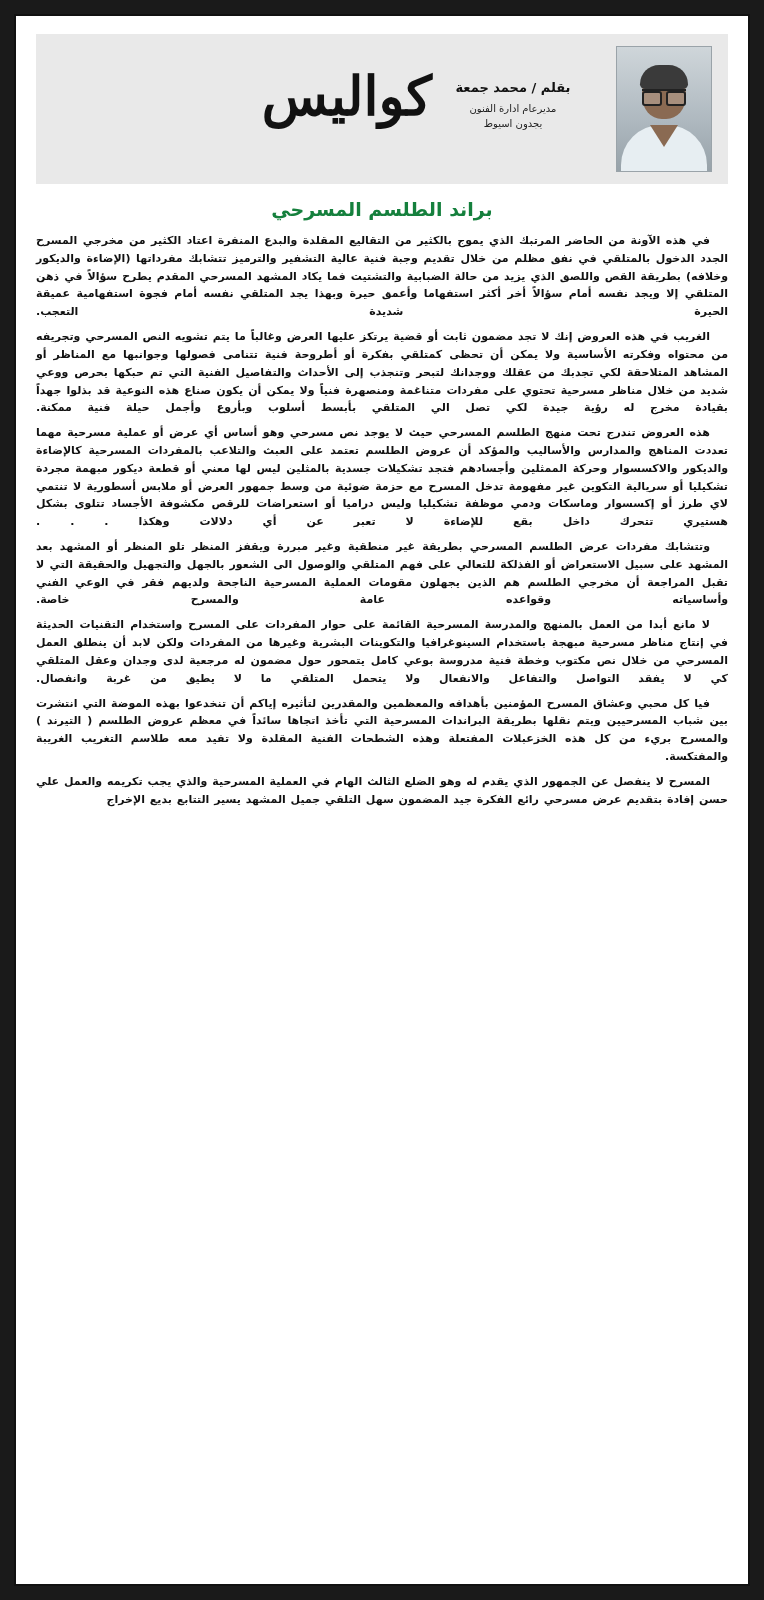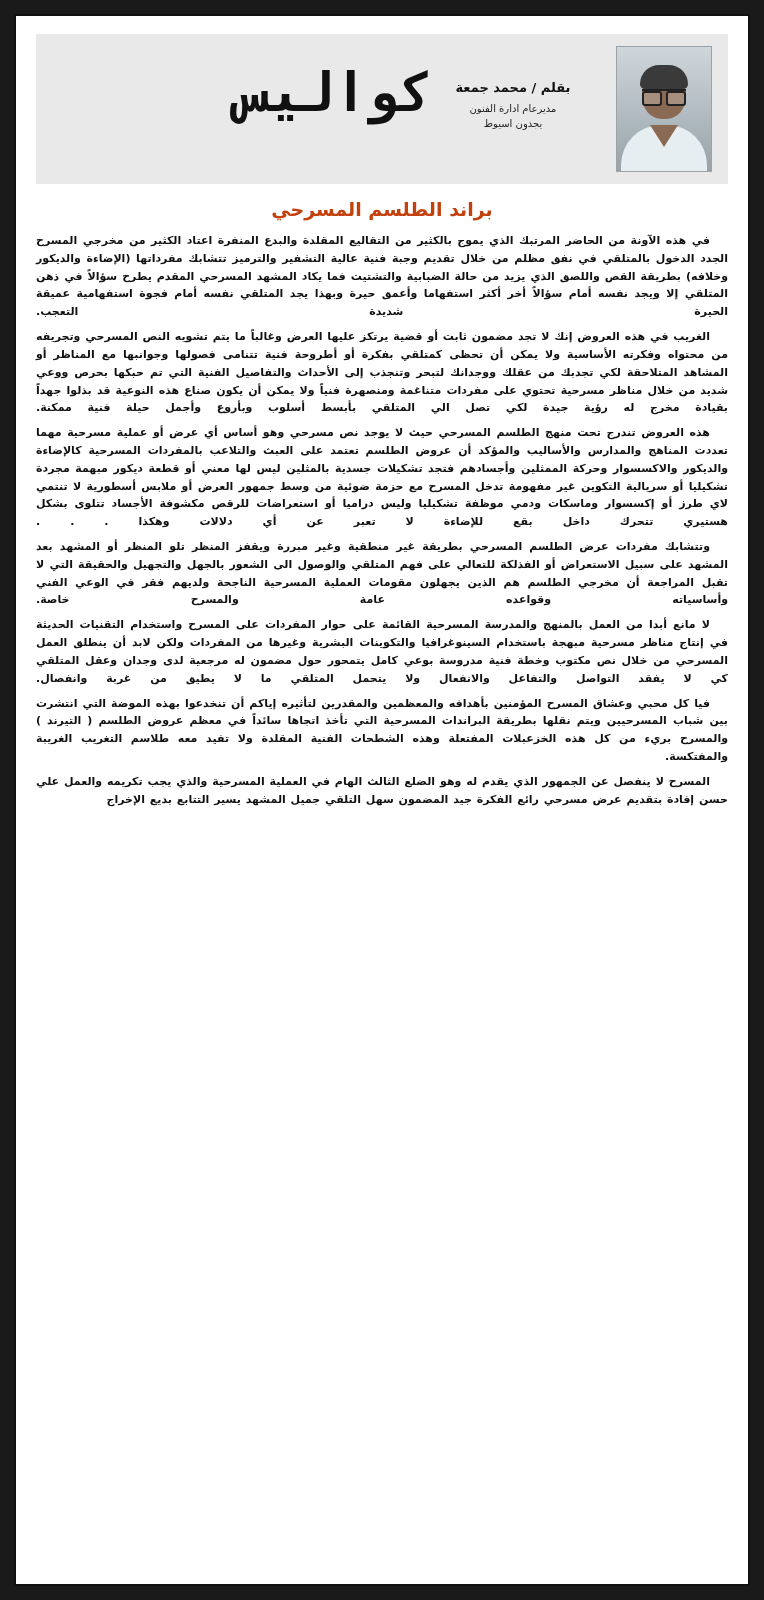--- a/index.html
+++ b/index.html
@@ -143,33 +143,33 @@
   }
   .logo-wrap {
     flex: 1 1 auto;
     display: flex;
     align-items: center;
     justify-content: flex-start;
     padding-left: 14px;
     padding-bottom: 24px;
   }
   .logo {
-    font-family: Liberation Mono, monospace;
+    font-family: Liberation Serif, serif;
     font-size: 54px;
     font-weight: bold;
     color: #111;
     letter-spacing: -1px;
     line-height: 1;
   }
   
   .article-title {
     text-align: center;
     font-size: 19px;
     font-weight: bold;
-    color: #c2410c;
+    color: #15803d;
     margin: 6px 0 12px 0;
   }
   .body-text p {
     margin: 0 0 7px 0;
     font-size: 11px;
     line-height: 1.62;
     color: #111;
     font-weight: bold;
     text-align: justify;
     text-align-last: justify;

